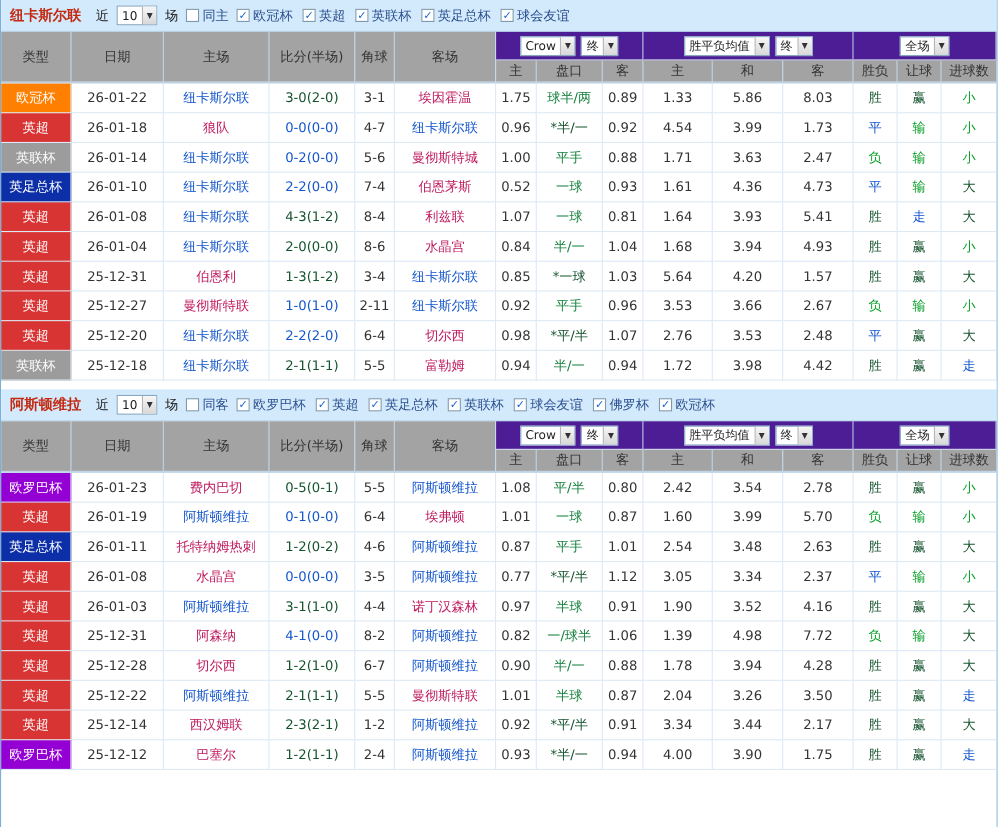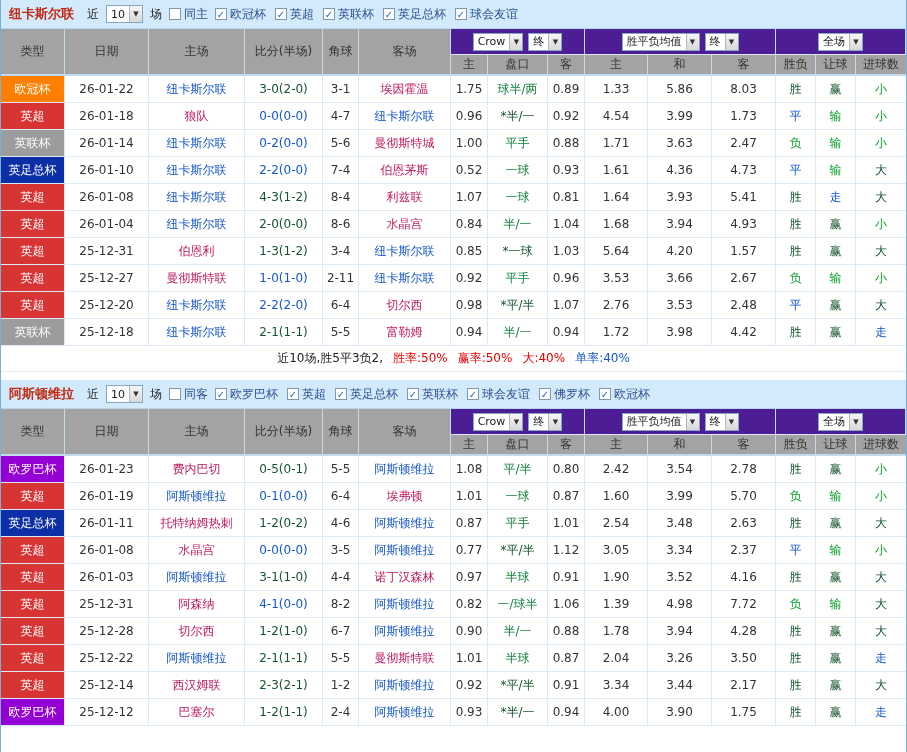--- a/index.html
+++ b/index.html
@@ -331,27 +331,20 @@
         <div class="cell">0.94</div>
         <div class="cell">1.72</div>
         <div class="cell">3.98</div>
         <div class="cell">4.42</div>
         <div class="cell" data-c="r">胜</div>
         <div class="cell" data-c="r">赢</div>
         <div class="cell" data-c="b">走</div>
       </div>
     </div>
 
-  <div class="summary">
-    <span>近10场,胜5平3负2,</span>
-    <span class="s-red">胜率:50%</span>
-    <span class="s-red">赢率:50%</span>
-    <span class="s-red">大:40%</span>
-    <span class="s-blue">单率:40%</span>
-  </div>
 
   <div class="gap"></div>
 
   <div class="team-header">
     <span class="team-name">阿斯顿维拉</span>
     <span>近</span>
     <span class="select">
       <span>10</span>
       <span class="arr"></span>
     </span>

